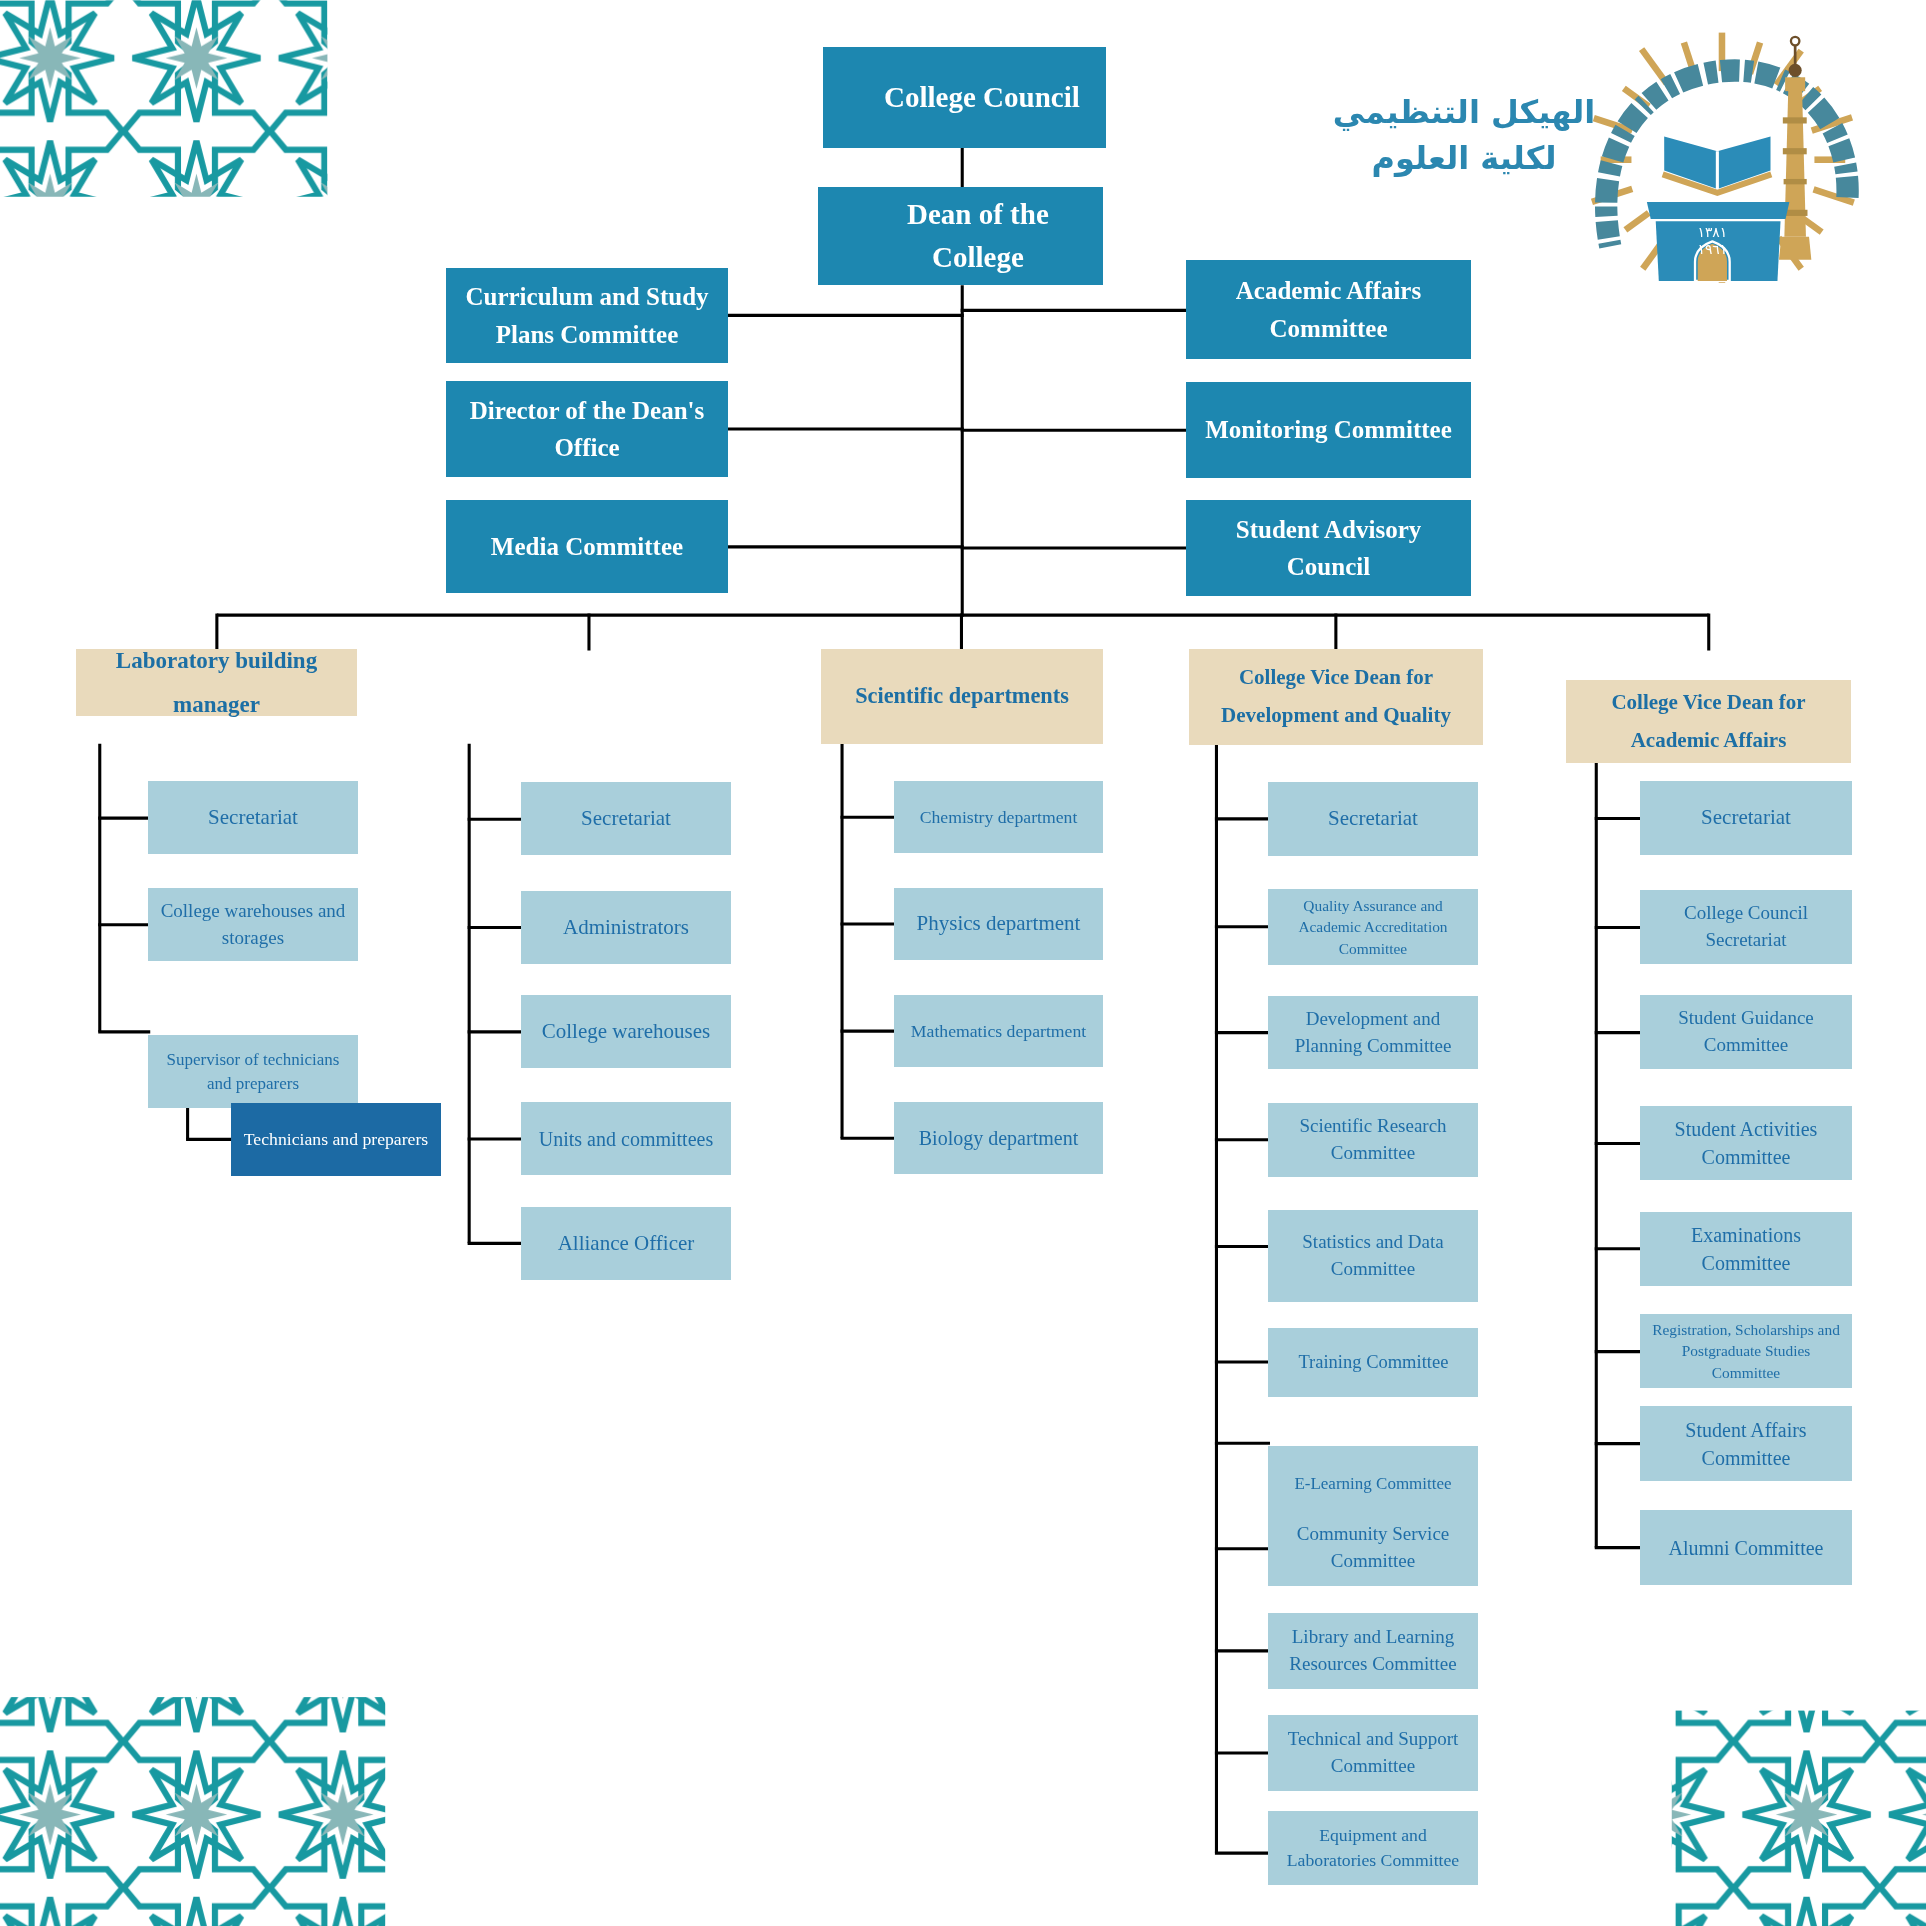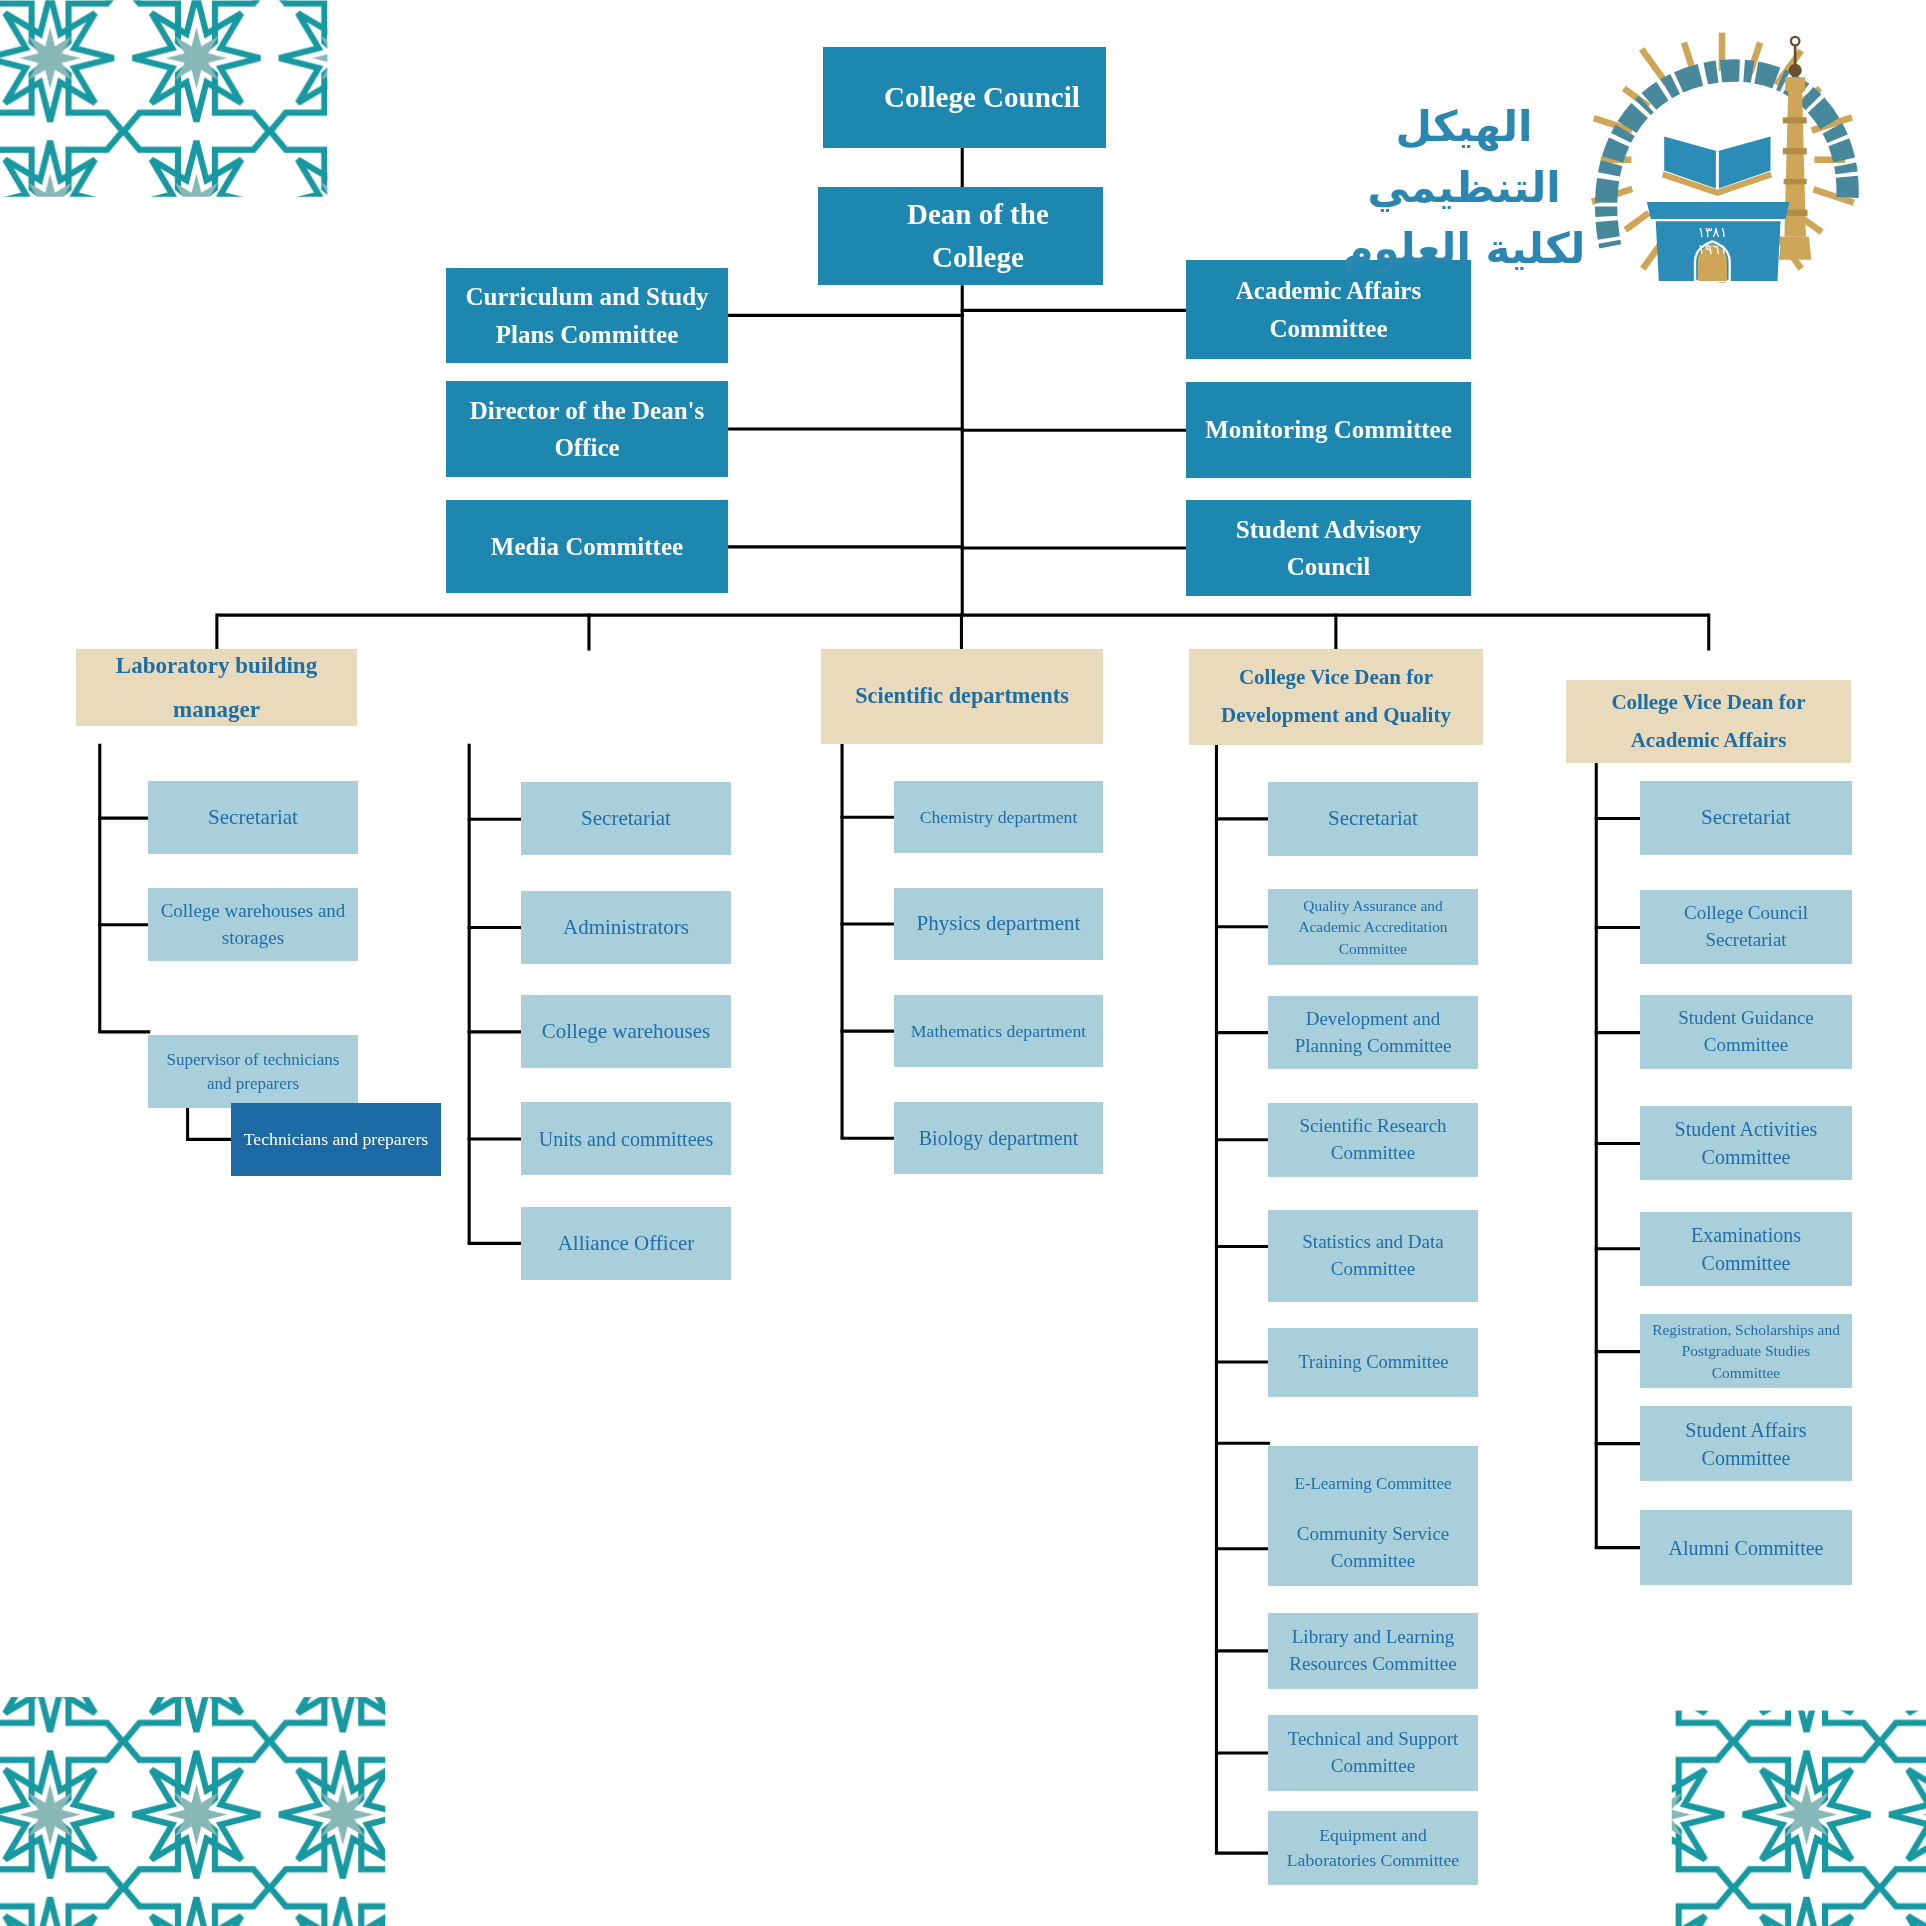--- a/index.html
+++ b/index.html
@@ -18,22 +18,22 @@
         font-family:"Liberation Serif",serif;}
   .blue{background:var(--primary);color:#ffffff;font-weight:bold;font-size:25px;line-height:1.5;}
   .top{font-size:29px;padding-left:44px;}
   .tan{background:var(--header_bg);color:var(--header_text);font-weight:bold;font-size:23px;line-height:1.9;}
   .tan.mid{font-size:22.3px;}
   .tan.small{font-size:21px;line-height:1.8;}
   .child{background:var(--child_bg);color:var(--child_text);font-weight:normal;font-size:20px;line-height:1.4;padding:0 6.2px;}
   .dark{background:var(--dark_child_bg);color:#ffffff;font-weight:normal;font-size:17.7px;line-height:1.45;}
   .fs40{font-size:15.4px;}.fs44{font-size:17px;margin-top:40px;}.fs46{font-size:17.7px;}
   .fs48{font-size:18.5px;}.fs50{font-size:19px;}.fs52{font-size:20px;}.fs54{font-size:21px;}
-  .arabic{position:absolute;left:1310px;top:97px;width:308px;
-          font-family:"DejaVu Sans",sans-serif;font-weight:bold;font-size:42px;
+  .arabic{position:absolute;left:1310px;top:89px;width:308px;
+          font-family:"DejaVu Sans",sans-serif;font-weight:bold;font-size:32px;
           line-height:1.45;color:var(--title_color);direction:rtl;text-align:center;}
   svg text{font-family:"DejaVu Sans",sans-serif;}
 </style>
 </head>
 <body>
 
 <div class="canvas">
 
   <svg class="layer" width="1926" height="1927" viewBox="0 0 5000 5001">
     <defs>
@@ -113,21 +113,21 @@
   <div class="node blue top" style="left:818px;top:187px;width:285px;height:98px;">Dean of the College</div>
 
   <div class="node blue" style="left:446px;top:268px;width:282px;height:95px;">Curriculum and Study Plans Committee</div>
   <div class="node blue" style="left:446px;top:381px;width:282px;height:96px;">Director of the Dean's Office</div>
   <div class="node blue" style="left:446px;top:500px;width:282px;height:93px;">Media Committee</div>
 
   <div class="node blue" style="left:1186px;top:260px;width:285px;height:99px;">Academic Affairs Committee</div>
   <div class="node blue" style="left:1186px;top:382px;width:285px;height:96px;">Monitoring Committee</div>
   <div class="node blue" style="left:1186px;top:500px;width:285px;height:96px;">Student Advisory Council</div>
 
-  <div class="node tan" style="left:76px;top:649px;width:281px;height:77px;">Laboratory building manager</div>
+  <div class="node tan" style="left:76px;top:649px;width:281px;height:67px;">Laboratory building manager</div>
   <div class="node tan mid" style="left:821px;top:649px;width:282px;height:95px;">Scientific departments</div>
   <div class="node tan small" style="left:1189px;top:649px;width:294px;height:96px;">College Vice Dean for Development and Quality</div>
   <div class="node tan small" style="left:1566px;top:680px;width:285px;height:83px;">College Vice Dean for Academic Affairs</div>
 
   <div class="node child fs54" style="left:148px;top:781px;width:210px;height:73px;">Secretariat</div>
   <div class="node child fs50" style="left:148px;top:888px;width:210px;height:73px;">College warehouses and storages</div>
   <div class="node child fs44" style="left:148px;top:995px;width:210px;height:73px;">Supervisor of technicians and preparers</div>
   <div class="node dark" style="left:231px;top:1103px;width:210px;height:73px;">Technicians and preparers</div>
 
   <div class="node child fs54" style="left:521px;top:782px;width:210px;height:73px;">Secretariat</div>

